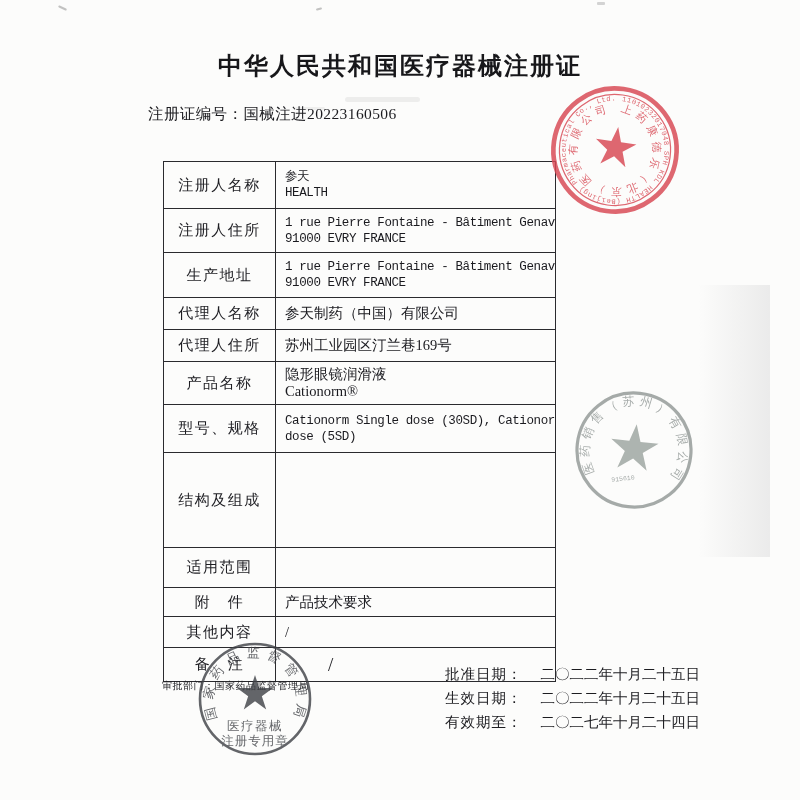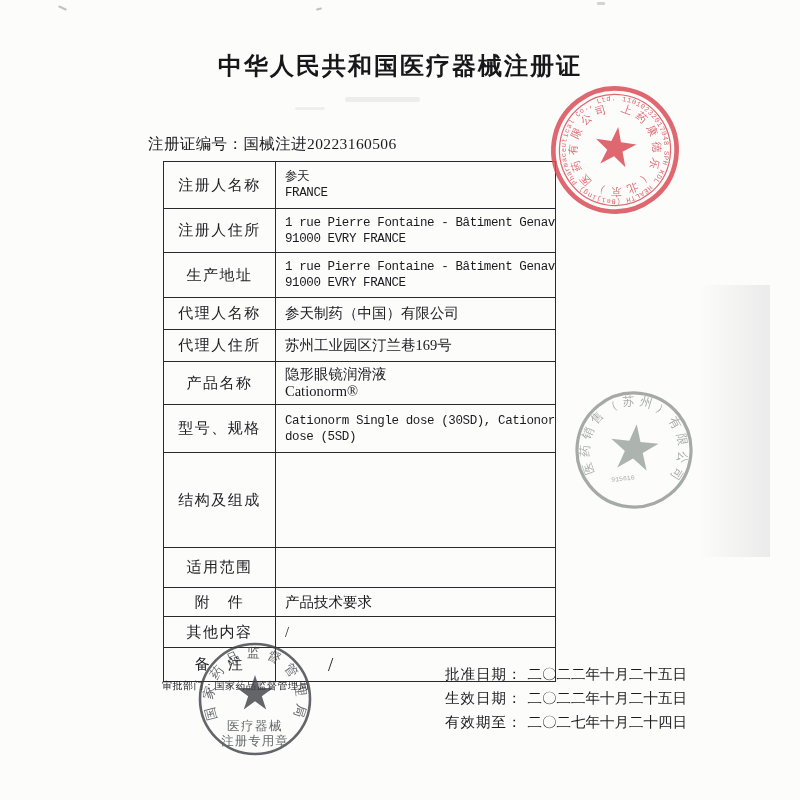--- a/index.html
+++ b/index.html
@@ -8,21 +8,21 @@
     background:#fcfcfb;
     font-family:"Liberation Serif","DejaVu Serif",serif;
     color:#1c1c20;
   }
   .abs{position:absolute;}
   
   .title{
     left:0;top:50px;width:800px;text-align:center;
     font-size:24px;font-weight:bold;letter-spacing:2px;color:#17171a;
   }
-  .regline{left:148px;top:134px;font-size:15.5px;letter-spacing:.4px;white-space:nowrap;}
+  .regline{left:148px;top:104px;font-size:15.5px;letter-spacing:.4px;white-space:nowrap;}
   
   .tbl{
     left:163px;top:161px;width:393px;
     border:1.8px solid #2a2a2e;box-sizing:border-box;
   }
   .row{
     display:grid;grid-template-columns:112px 1fr;
     border-top:1.4px solid #2a2a2e;box-sizing:border-box;
   }
   .row:first-child{border-top:none;}
@@ -44,21 +44,21 @@
   .dense span{font-size:14px;line-height:15.6px;}
   .h1{height:46px}.h2{height:44px}.h3{height:45px}.h4{height:32px}
   .h5{height:32px}.h6{height:43px}.h7{height:48px}.h8{height:95px}
   .h9{height:40px}.h10{height:29px}.h11{height:31px}.h12{height:34px}
   .slashcell span{font-size:19px;}
   .slashcell{padding-left:52px;}
   
   .approval{left:162px;top:679px;font-size:10px;letter-spacing:.5px;white-space:nowrap;}
   .dates{left:445px;top:662px;font-size:14.5px;}
   .dates .dline{line-height:24px;white-space:nowrap;}
-  .dates .dlabel{letter-spacing:1px;margin-right:5px;}
+  .dates .dlabel{letter-spacing:1px;margin-right:18px;}
   
   .seal{position:absolute;}
   .seal-red{left:545px;top:80px;transform:rotate(8deg);}
   .seal-gray{left:569px;top:385px;}
   .seal-dark{left:190px;top:634px;}
   
   .mark{position:absolute;background:rgba(70,70,70,.32);border-radius:1px;}
   .m1{left:58px;top:7px;width:9px;height:2px;transform:rotate(25deg);}
   .m2{left:316px;top:8px;width:6px;height:2px;transform:rotate(-15deg);}
   .m3{left:597px;top:2px;width:8px;height:3px;background:rgba(70,70,70,.22);}
@@ -82,21 +82,21 @@
 <div class="abs title">中华人民共和国医疗器械注册证</div>
 <div class="abs regline">
   <span>注册证编号：</span><span>国械注进20223160506</span>
 </div>
 
 <div class="abs tbl">
   <div class="row h1">
     <div class="lbl">注册人名称</div>
     <div class="val mono">
         <span>参天
-FRANCE</span>
+HEALTH</span>
       </div>
   </div>
   <div class="row h2">
     <div class="lbl">注册人住所</div>
     <div class="val mono">
         <span>1 rue Pierre Fontaine - Bâtiment Genavenir IV
 91000 EVRY FRANCE</span>
       </div>
   </div>
   <div class="row h3">

